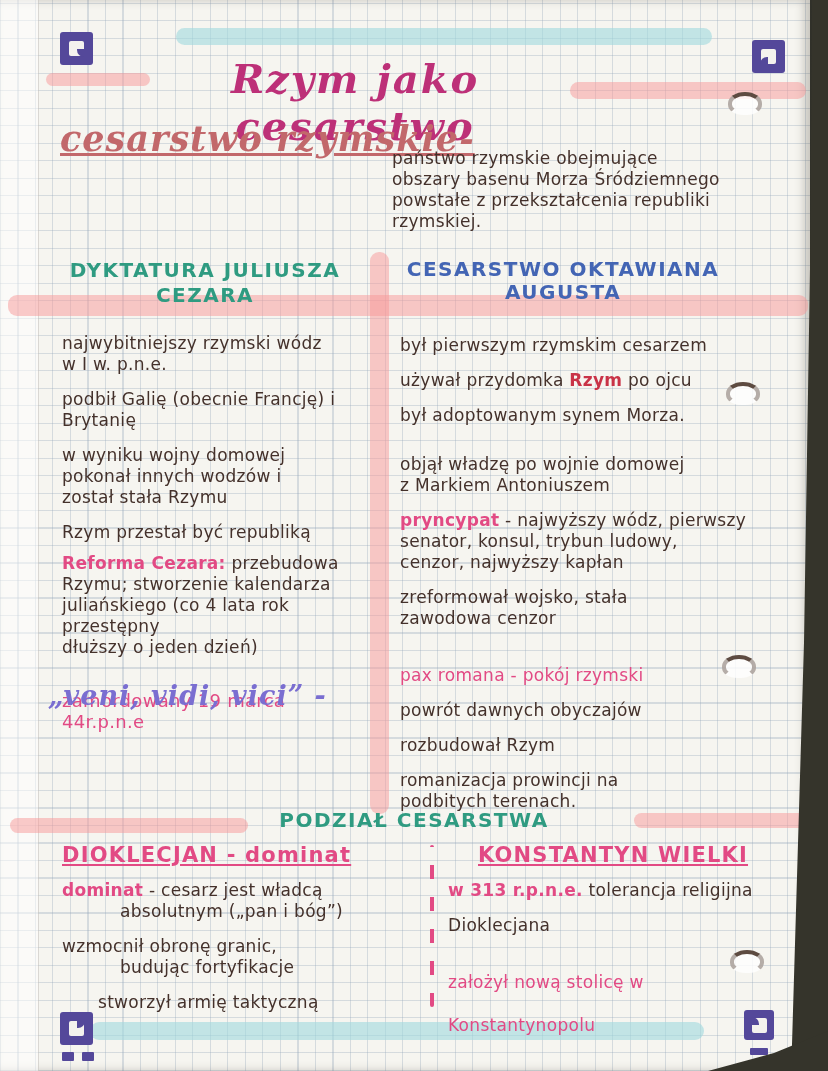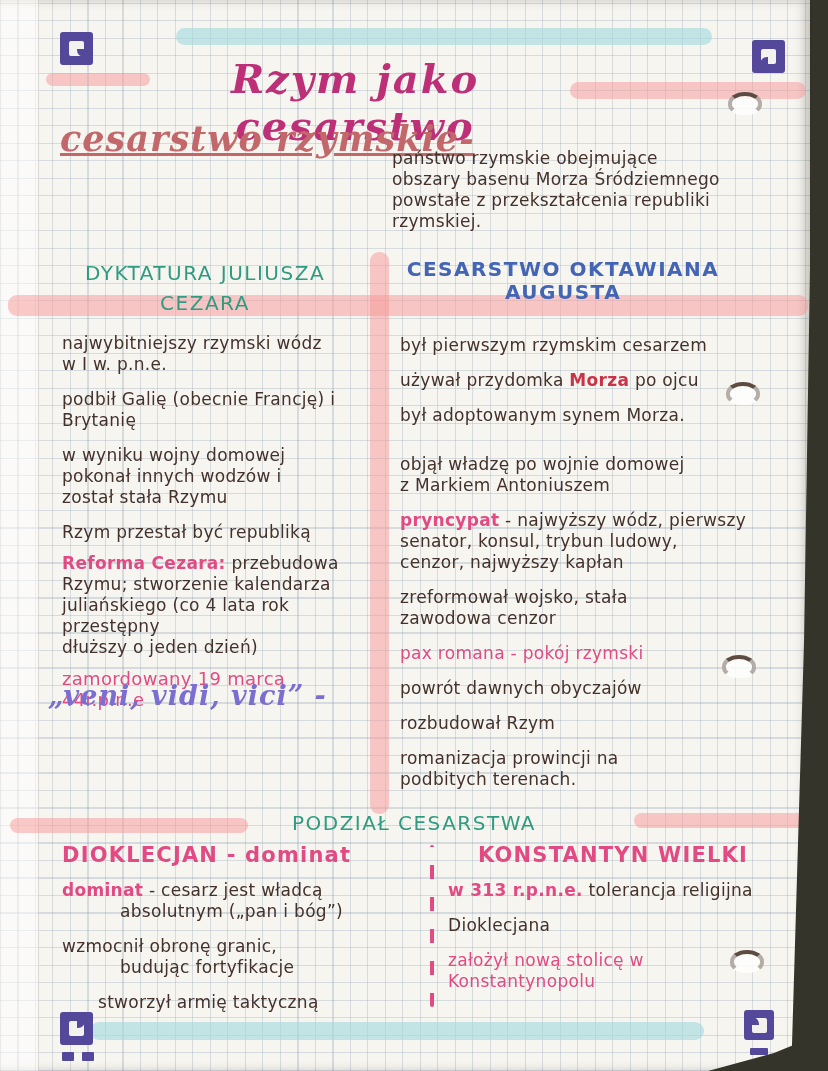--- a/index.html
+++ b/index.html
@@ -42,32 +42,32 @@
         border-right-color:rgba(93,75,65,.45);border-radius:50% 50% 45% 45%;
         background:rgba(255,255,255,.8);}
 
   
   .hw{color:var(--ink);font-size:17px;line-height:21px;letter-spacing:.3px;}
   .hw .ln{display:block;}
   .title{color:var(--title-pink);font-family:"DejaVu Serif",serif;font-style:italic;
          font-weight:bold;font-size:40px;letter-spacing:2px;}
   .rose-term{color:var(--rose);font-family:"DejaVu Serif",serif;font-style:italic;
          font-weight:bold;font-size:35px;letter-spacing:1px;text-decoration:underline;}
-  .teal-head{color:var(--teal);font-weight:normal;font-size:20px;letter-spacing:1.5px;line-height:30px;}
+  .teal-head{color:var(--teal);font-weight:bold;font-size:20px;letter-spacing:1.5px;line-height:25px;}
   .blue-head{color:var(--blue);font-weight:bold;font-size:20px;letter-spacing:1.5px;line-height:23px;}
-  .pink-t{color:var(--pink);}
+  .pink-t{color:var(--pink);margin-top:22px;}
   .red-t{color:var(--red);font-weight:bold;}
   .purple-quote{color:var(--purple);font-family:"DejaVu Serif",serif;font-style:italic;
          font-weight:bold;font-size:27px;letter-spacing:1px;}
   .cursive{font-family:"DejaVu Serif",serif;font-style:italic;font-size:21px;line-height:30px;
          color:var(--ink);letter-spacing:.5px;}
   .pos{position:absolute;}
   .center{text-align:center;}
   .indent{padding-left:58px;}
-  .head-pink{color:var(--pink);font-weight:bold;font-size:21px;letter-spacing:1.2px;}
+  .head-pink{color:var(--pink);font-weight:bold;font-size:21px;letter-spacing:1.2px;text-decoration:underline;}
   .gap{height:14px;}
 
   
   #bottom-divider{position:absolute;left:430px;top:845px;width:4px;height:162px;
       background:repeating-linear-gradient(0deg,var(--pink) 0 14px,transparent 14px 32px);
       border-radius:2px;}
 </style>
 </head>
 <body>
 
@@ -124,21 +124,21 @@
     </div>
     <div class="gap" style="height:10px"></div>
     <span class="ln pink-t" style="font-size:18px">zamordowany 19 marca 44r.p.n.e</span>
   </div>
 
   <div class="pos purple-quote" style="left:48px;top:680px">„veni, vidi, vici” -</div>
 
   <div class="pos hw" style="left:400px;top:335px;width:350px">
     <span class="ln">był pierwszym rzymskim cesarzem</span>
     <div class="gap"></div>
-    <span class="ln"><span>używał przydomka </span><span class="red-t">Morza</span><span> po ojcu</span></span>
+    <span class="ln"><span>używał przydomka </span><span class="red-t">Rzym</span><span> po ojcu</span></span>
     <div class="gap"></div>
     <span class="ln">był adoptowanym synem Morza.</span>
     <div class="gap"></div>
     <div class="gap"></div>
     <span class="ln">objął władzę po wojnie domowej</span>
     <span class="ln">z Markiem Antoniuszem</span>
     <div class="gap"></div>
     <div>
       <span class="ln"><span class="pink-t" style="font-weight:bold">pryncypat</span> <span>- najwyższy wódz, pierwszy</span></span>
       <span class="ln">senator, konsul, trybun ludowy,</span>

